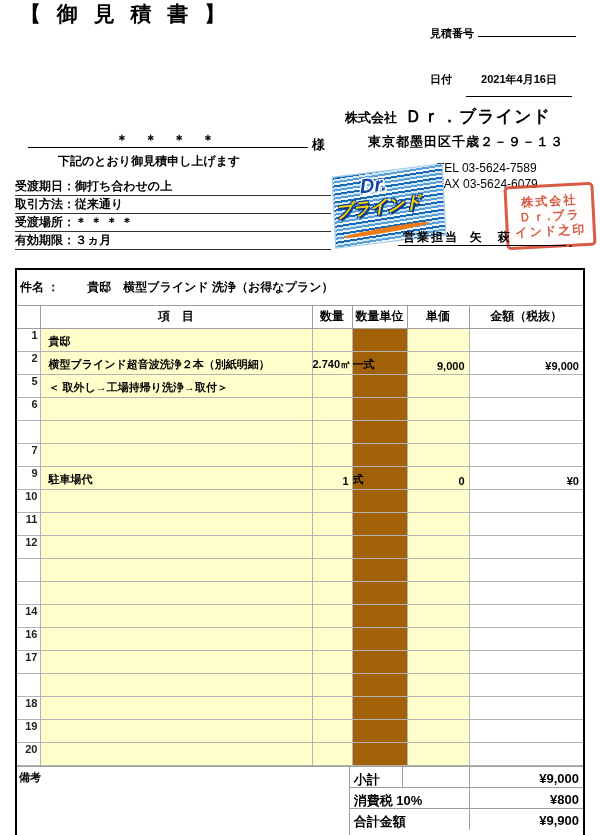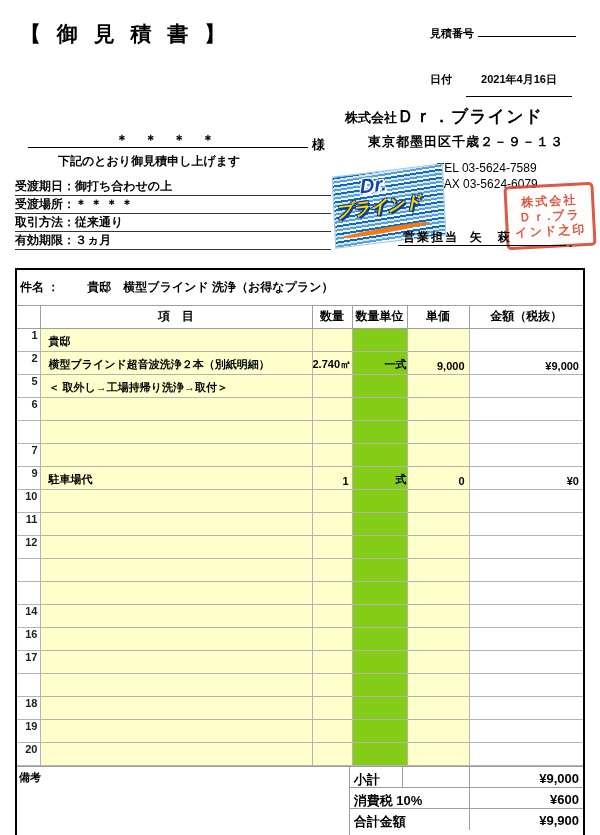--- a/index.html
+++ b/index.html
@@ -1,27 +1,27 @@
 <!DOCTYPE html>
 <html><head>
 <meta charset="utf-8">
 <style>
   * { margin:0; padding:0; box-sizing:border-box; }
   body { font-family:"Liberation Sans","DejaVu Sans",sans-serif; background:#fff; }
   .page { position:relative; width:600px; height:835px; background:#fff; overflow:hidden; }
 
   
-  .doc-title { position:absolute; left:20px; top:20px; font-size:21px; font-weight:bold; letter-spacing:5px; color:#000; }
+  .doc-title { position:absolute; left:20px; top:0; font-size:21px; font-weight:bold; letter-spacing:5px; color:#000; }
   .est-no { position:absolute; left:430px; top:25px; font-size:11px; font-weight:bold; }
   .est-no .line { display:inline-block; width:98px; border-bottom:1.5px solid #000; height:12px; margin-left:4px; }
   .date-row { position:absolute; left:430px; top:72px; font-size:11px; font-weight:bold; }
   .date-row .val { display:inline-block; min-width:106px; border-bottom:1.5px solid #000; margin-left:14px; padding:0 3px 9px 3px; text-align:center; }
 
   .company-name { position:absolute; left:345px; top:105px; font-size:13px; font-weight:bold; white-space:nowrap; }
-  .company-name .big { font-size:17px; margin-left:0; letter-spacing:1px; }
+  .company-name .big { font-size:17px; margin-left:8px; letter-spacing:1px; }
   .company-addr { position:absolute; left:368px; top:133px; font-size:13px; font-weight:bold; letter-spacing:1px; }
   .company-tel { position:absolute; left:437px; top:161px; font-size:12px; }
   .company-fax { position:absolute; left:437px; top:177px; font-size:12px; }
 
   .cust-line { position:absolute; left:28px; top:131px; width:280px; border-bottom:1.5px solid #000; height:17px; text-align:center; font-size:13px; font-weight:bold; letter-spacing:6px; }
   .cust-sama { position:absolute; left:312px; top:136px; font-size:13px; font-weight:bold; }
   .greeting { position:absolute; left:58px; top:153px; font-size:12px; font-weight:bold; }
 
   .terms { position:absolute; left:15px; top:178px; width:316px; }
   .term-row { height:18px; border-bottom:1.2px solid #333; font-size:12px; font-weight:bold; white-space:nowrap; }
@@ -60,21 +60,21 @@
   table.items col.c-price { width:62px; }
   table.items col.c-amt   { width:114px; }
   table.items th { height:22px; font-size:12px; font-weight:bold; text-align:center;
     border:1px solid #9e9e9e; border-top:none; background:#fff; }
   table.items td { height:23px; border:1px solid #b3b3b3; font-size:11px; font-weight:bold; overflow:hidden; white-space:nowrap; }
   table.items th:first-child, table.items td:first-child { border-left:none; }
   table.items th:last-child,  table.items td:last-child  { border-right:none; }
   td.num   { font-size:9px; font-weight:normal; color:#222; text-align:right; vertical-align:top; padding:0 2px 0 0; background:#fff; }
   td.item  { background:#ffffcc; vertical-align:bottom; padding:0 2px 2px 8px; }
   td.qty   { background:#ffffcc; vertical-align:bottom; text-align:right; padding:0 3px 2px 0; }
-  td.unit  { background:#84cc16;    vertical-align:bottom; text-align:right; padding-bottom:2px; }
+  td.unit  { background:#a16207;    vertical-align:bottom; text-align:left; padding-bottom:2px; }
   td.price { background:#ffffcc; vertical-align:bottom; text-align:right; padding:0 4px 2px 0; }
   td.amount{ background:#fff;    vertical-align:bottom; text-align:right; padding:0 4px 2px 0; }
 
   
   .tfooter { display:flex; border-top:1px solid #9e9e9e; height:78px; }
   .remarks { width:335px; border-right:1px solid #9e9e9e; font-size:11px; font-weight:bold; padding:3px 0 0 2px; }
   .totals { width:235px; display:flex; flex-direction:column; }
   .total-row { display:flex; height:21px; border-bottom:1px solid #9e9e9e; font-size:13px; font-weight:bold; }
   .total-row:last-child { border-bottom:none; }
   .total-row .tlabel { flex:1; padding:4px 0 0 4px; display:flex; }
@@ -102,22 +102,22 @@
   <div class="company-addr">東京都墨田区千歳２－９－１３</div>
   <div class="company-tel">TEL 03-5624-7589</div>
   <div class="company-fax">FAX 03-5624-6079</div>
 
   <div class="cust-line">＊ ＊ ＊ ＊</div>
   <div class="cust-sama">様</div>
   <div class="greeting">下記のとおり御見積申し上げます</div>
 
   <div class="terms">
       <div class="term-row">受渡期日：御打ち合わせの上</div>
+      <div class="term-row">取引方法：従来通り</div>
       <div class="term-row">受渡場所：＊ ＊ ＊ ＊</div>
-      <div class="term-row">取引方法：従来通り</div>
       <div class="term-row">有効期限：３ヵ月</div>
     </div>
 
   <div class="logo">
     <div class="logo-bg"></div>
     <div class="logo-dr">Dr.</div>
     <div class="logo-name">ブラインド</div>
     <div class="logo-swoosh"></div>
   </div>
 
@@ -315,21 +315,21 @@
       <div class="remarks">備考</div>
       <div class="totals">
           <div class="total-row">
             <div class="tlabel">
               <div class="sub-split">小計</div>
             </div>
             <div class="tvalue">¥9,000</div>
           </div>
           <div class="total-row">
             <div class="tlabel">消費税 10%</div>
-            <div class="tvalue">¥600</div>
+            <div class="tvalue">¥800</div>
           </div>
           <div class="total-row">
             <div class="tlabel">合計金額</div>
             <div class="tvalue">¥9,900</div>
           </div>
         </div>
     </div>
   </div>
 
 </div>

